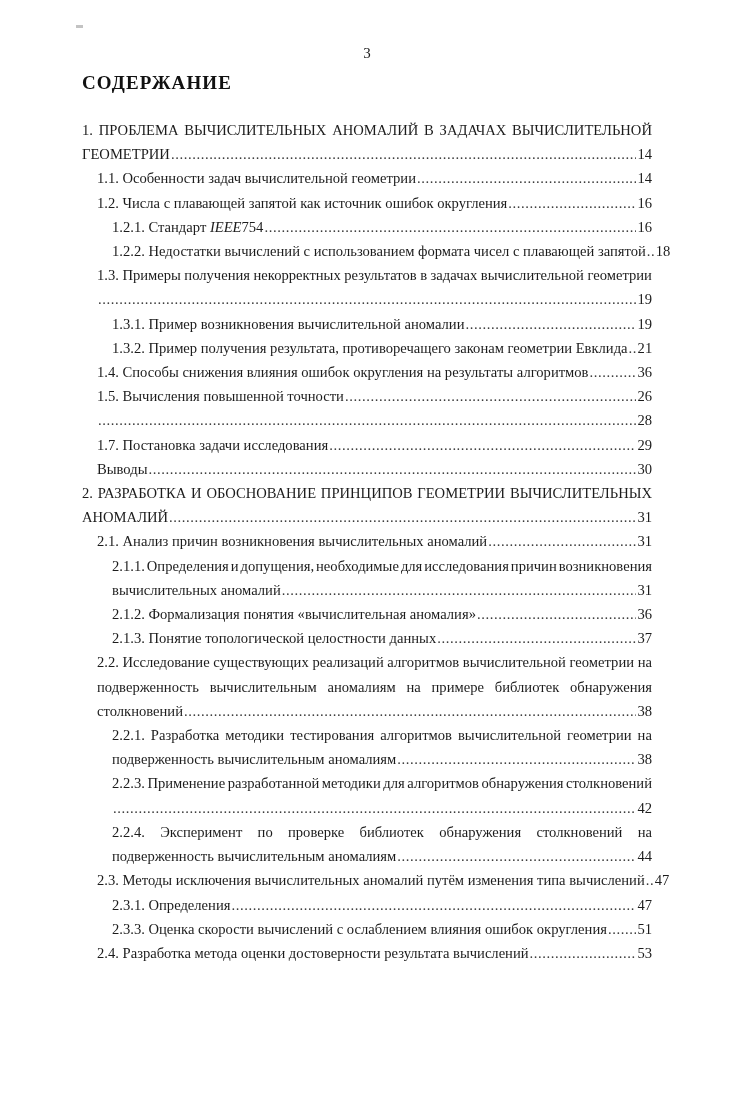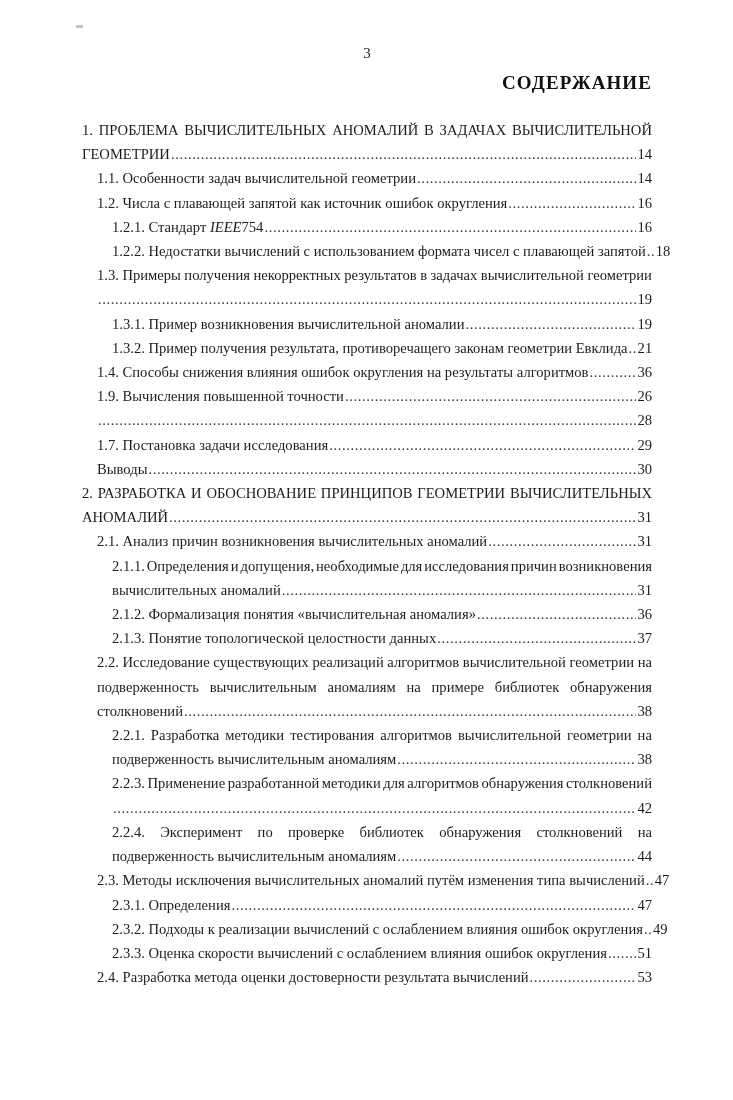--- a/index.html
+++ b/index.html
@@ -36,21 +36,21 @@
   }
   .page-number {
     text-align: center;
     font-size: 15px;
     color: #1b1b1b;
     margin-top: 46px;
     line-height: 1;
     letter-spacing: 0.2px;
   }
   .doc-title {
-    text-align: right;
+    text-align: left;
     font-size: 19px;
     font-weight: bold;
     color: #111111;
     letter-spacing: 1.1px;
     margin-top: 12px;
     margin-bottom: 0;
     line-height: 1;
   }
   .toc {
     margin-top: 26px;
@@ -193,21 +193,21 @@
         </div>
         <div class="toc-entry lvl1">
           <div class="row">
             <span class="label">1.4. Способы снижения влияния ошибок округления на результаты алгоритмов </span>
             <span class="leader"></span>
             <span class="pg">36</span>
           </div>
         </div>
         <div class="toc-entry lvl1">
           <div class="row">
-            <span class="label">1.9. Вычисления повышенной точности </span>
+            <span class="label">1.5. Вычисления повышенной точности </span>
             <span class="leader"></span>
             <span class="pg">26</span>
           </div>
         </div>
         <div class="toc-entry lvl1">
           <div class="row">
             <span class="leader"></span>
             <span class="pg">28</span>
           </div>
         </div>
@@ -366,27 +366,20 @@
         </div>
         <div class="toc-entry lvl2">
           <div class="row">
             <span class="label">2.3.1. Определения </span>
             <span class="leader"></span>
             <span class="pg">47</span>
           </div>
         </div>
         <div class="toc-entry lvl2">
           <div class="row">
-            <span class="label">2.3.2. Подходы к реализации вычислений с ослаблением влияния ошибок округления </span>
-            <span class="leader"></span>
-            <span class="pg">49</span>
-          </div>
-        </div>
-        <div class="toc-entry lvl2">
-          <div class="row">
             <span class="label">2.3.3. Оценка скорости вычислений с ослаблением влияния ошибок округления </span>
             <span class="leader"></span>
             <span class="pg">51</span>
           </div>
         </div>
         <div class="toc-entry lvl1">
           <div class="row">
             <span class="label">2.4. Разработка метода оценки достоверности результата вычислений </span>
             <span class="leader"></span>
             <span class="pg">53</span>

